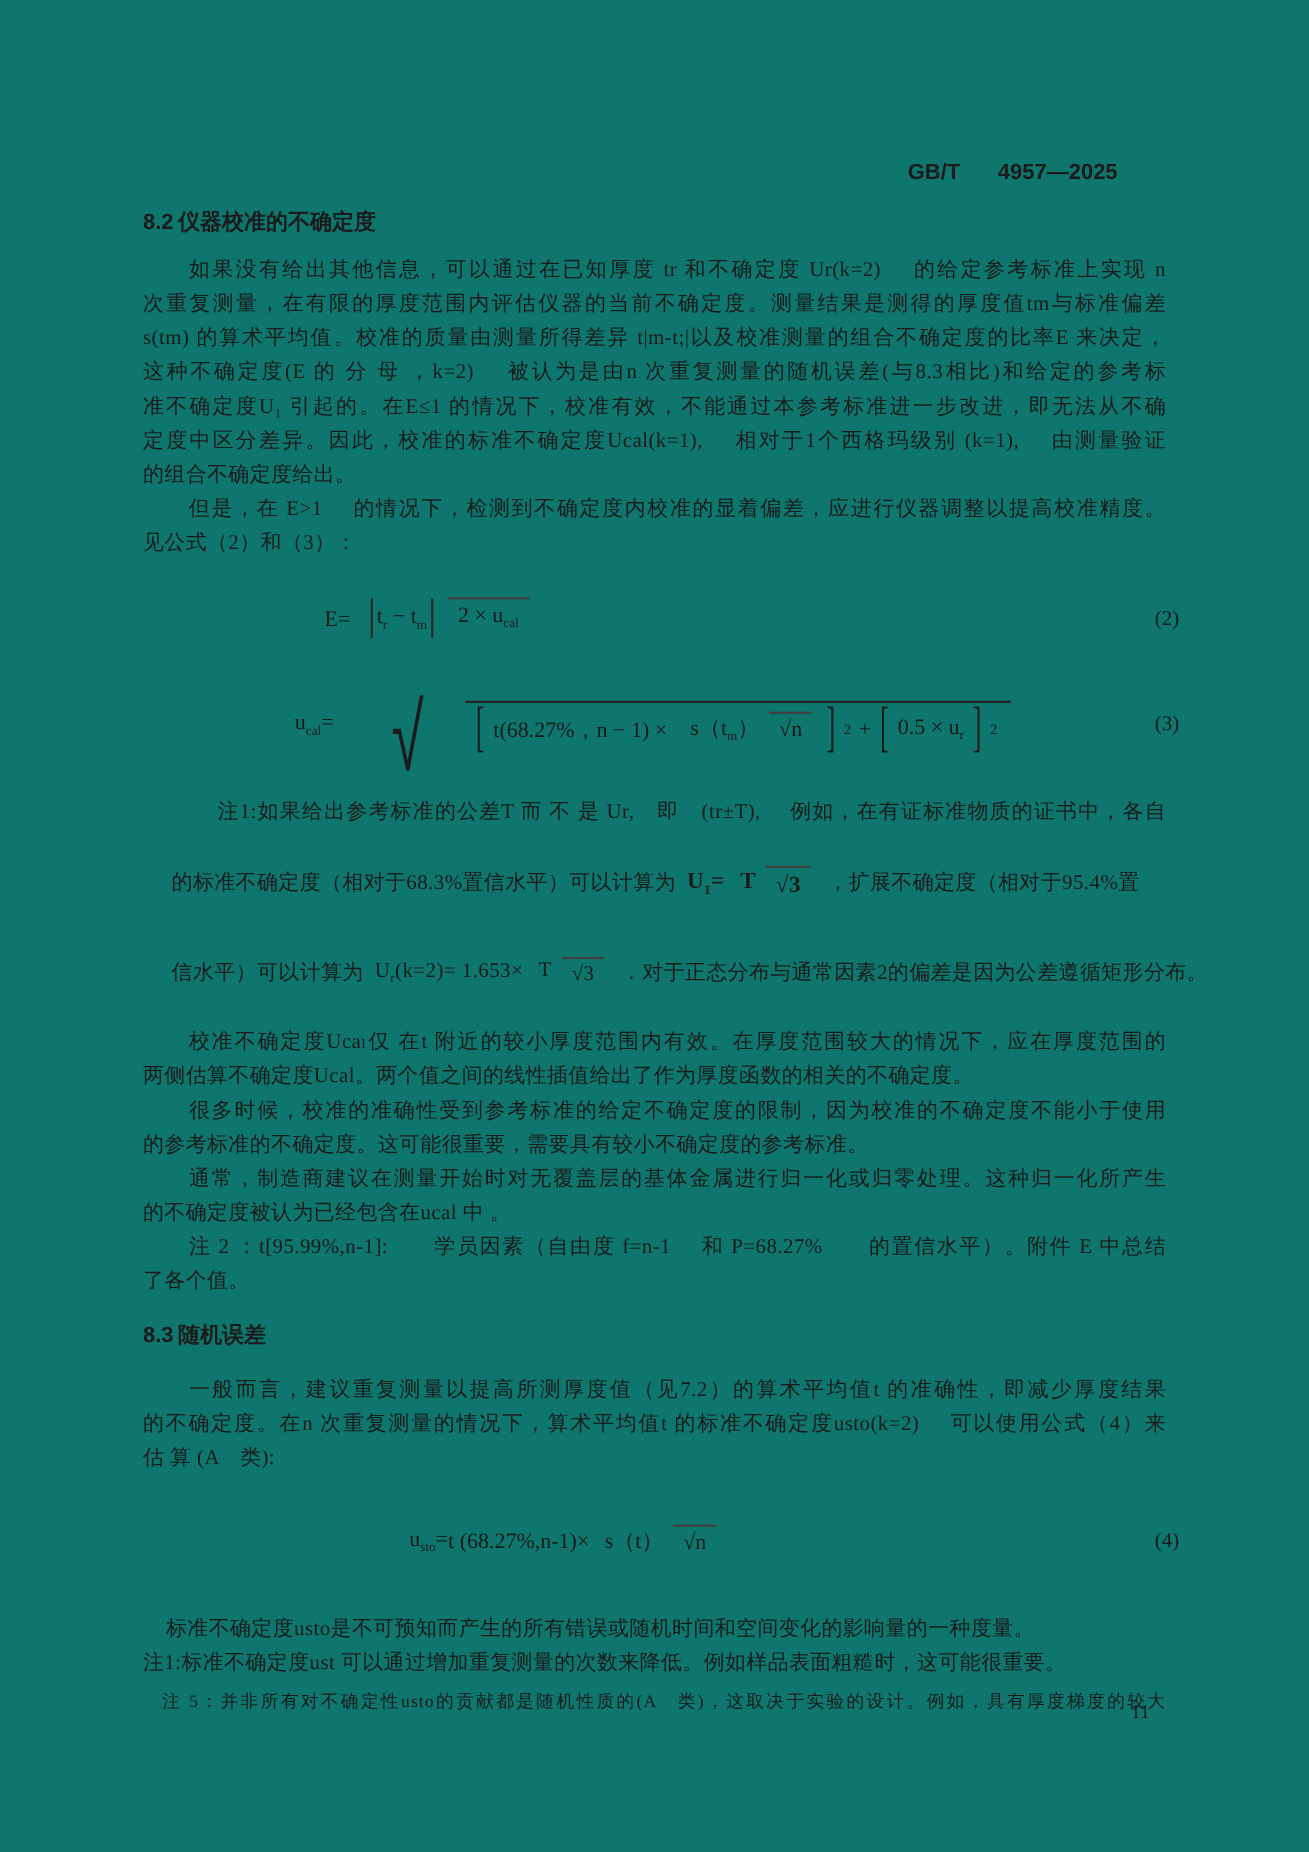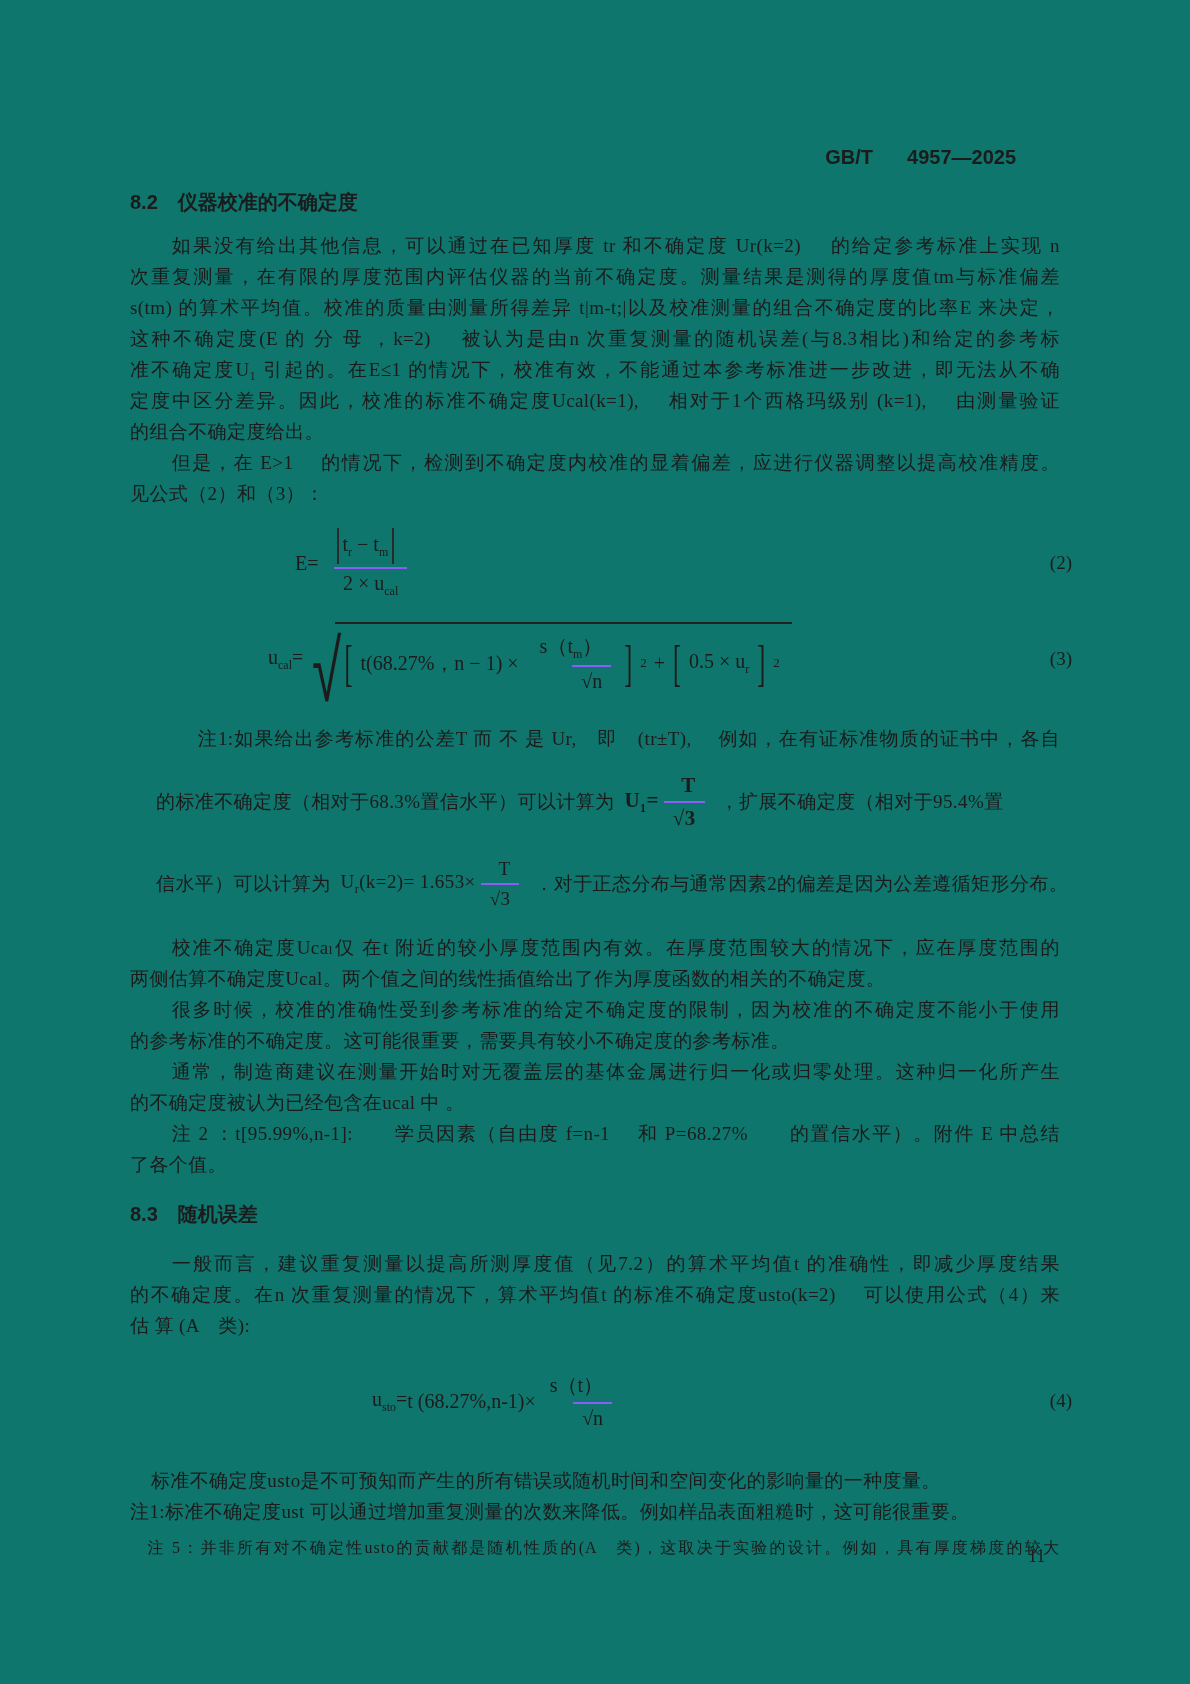--- a/index.html
+++ b/index.html
@@ -22,53 +22,53 @@
     display:flex;justify-content:flex-end;gap:34px;
     padding-right:44px;
     font-family:"Liberation Sans","DejaVu Sans",sans-serif;
     font-size:20px;font-weight:bold;line-height:22px;
   }
   
   .h{
     margin-top:20px;
     font-family:"Liberation Sans","DejaVu Sans",sans-serif;
     font-size:20px;font-weight:bold;line-height:28px;
-    display:flex;gap:20px;
+    display:flex;gap:4px;
   }
   
   .para{margin-top:14px;}
   .line{
     font-size:19px;line-height:31px;letter-spacing:0.4px;
     white-space:nowrap;
   }
   .just{white-space:normal;text-align:justify;text-align-last:justify;text-justify:inter-character;}
   .indent{text-indent:2.2em;}
   .indent-sm{text-indent:1.1em;}
   .small{font-size:16px;line-height:29px;letter-spacing:1px;}
   
   .f-row{position:relative;display:flex;align-items:center;font-size:20px;}
   .f-row .eq-num{position:absolute;right:-12px;top:50%;transform:translateY(-50%);font-size:19px;}
-  .frac{display:inline-flex;flex-direction:column;align-items:flex-end;vertical-align:middle;margin:0 5px;}
+  .frac{display:inline-flex;align-items:flex-start;vertical-align:middle;margin:0 5px;}
   .frac .num{padding:1px 9px 3px 9px;text-align:center;}
-  .frac .den{border-top:2px solid #8b5cf6;padding:3px 9px 1px 9px;text-align:center;}
+  .frac .den{border-top:2px solid #404040;padding:3px 9px 1px 9px;text-align:center;}
   .abs-bar{display:inline-block;width:2px;height:36px;background:#2a2a2a;margin:0 4px;vertical-align:middle;}
   sub{font-size:12px;} sup{font-size:13px;}
   .rad-glyph{
     font-family:"DejaVu Sans",sans-serif;
     font-size:86px;font-weight:200;line-height:0.82;
     transform:scaleX(0.62);margin-right:-15px;align-self:flex-end;
   }
   .rooted{
     border-top:2.5px solid #222;
     display:inline-flex;align-items:center;gap:7px;
     padding:8px 12px 2px 8px;
   }
   .bbr{display:inline-block;transform:scaleY(2.1);font-size:24px;line-height:1;font-weight:400;margin:0 1px;}
   .f2-block{margin-top:10px;height:88px;padding-left:165px;}
-  .f3-block{margin-top:4px;height:96px;padding-left:138px;}
+  .f3-block{margin-top:4px;height:96px;padding-left:138px;gap:44px;}
   .f4-block{margin-top:10px;height:100px;padding-left:242px;}
   .mix{display:flex;align-items:center;font-size:19px;letter-spacing:0.4px;white-space:nowrap;}
   .mix .inl{margin:0 10px;}
   .row-tall{height:92px;margin-top:2px;}
   .row-med{height:68px;margin-top:2px;}
   .bold-f{font-weight:bold;font-size:21px;}
   .footer-num{position:absolute;left:1028px;top:1546px;font-size:18px;}
 </style>
 </head>
 <body>

